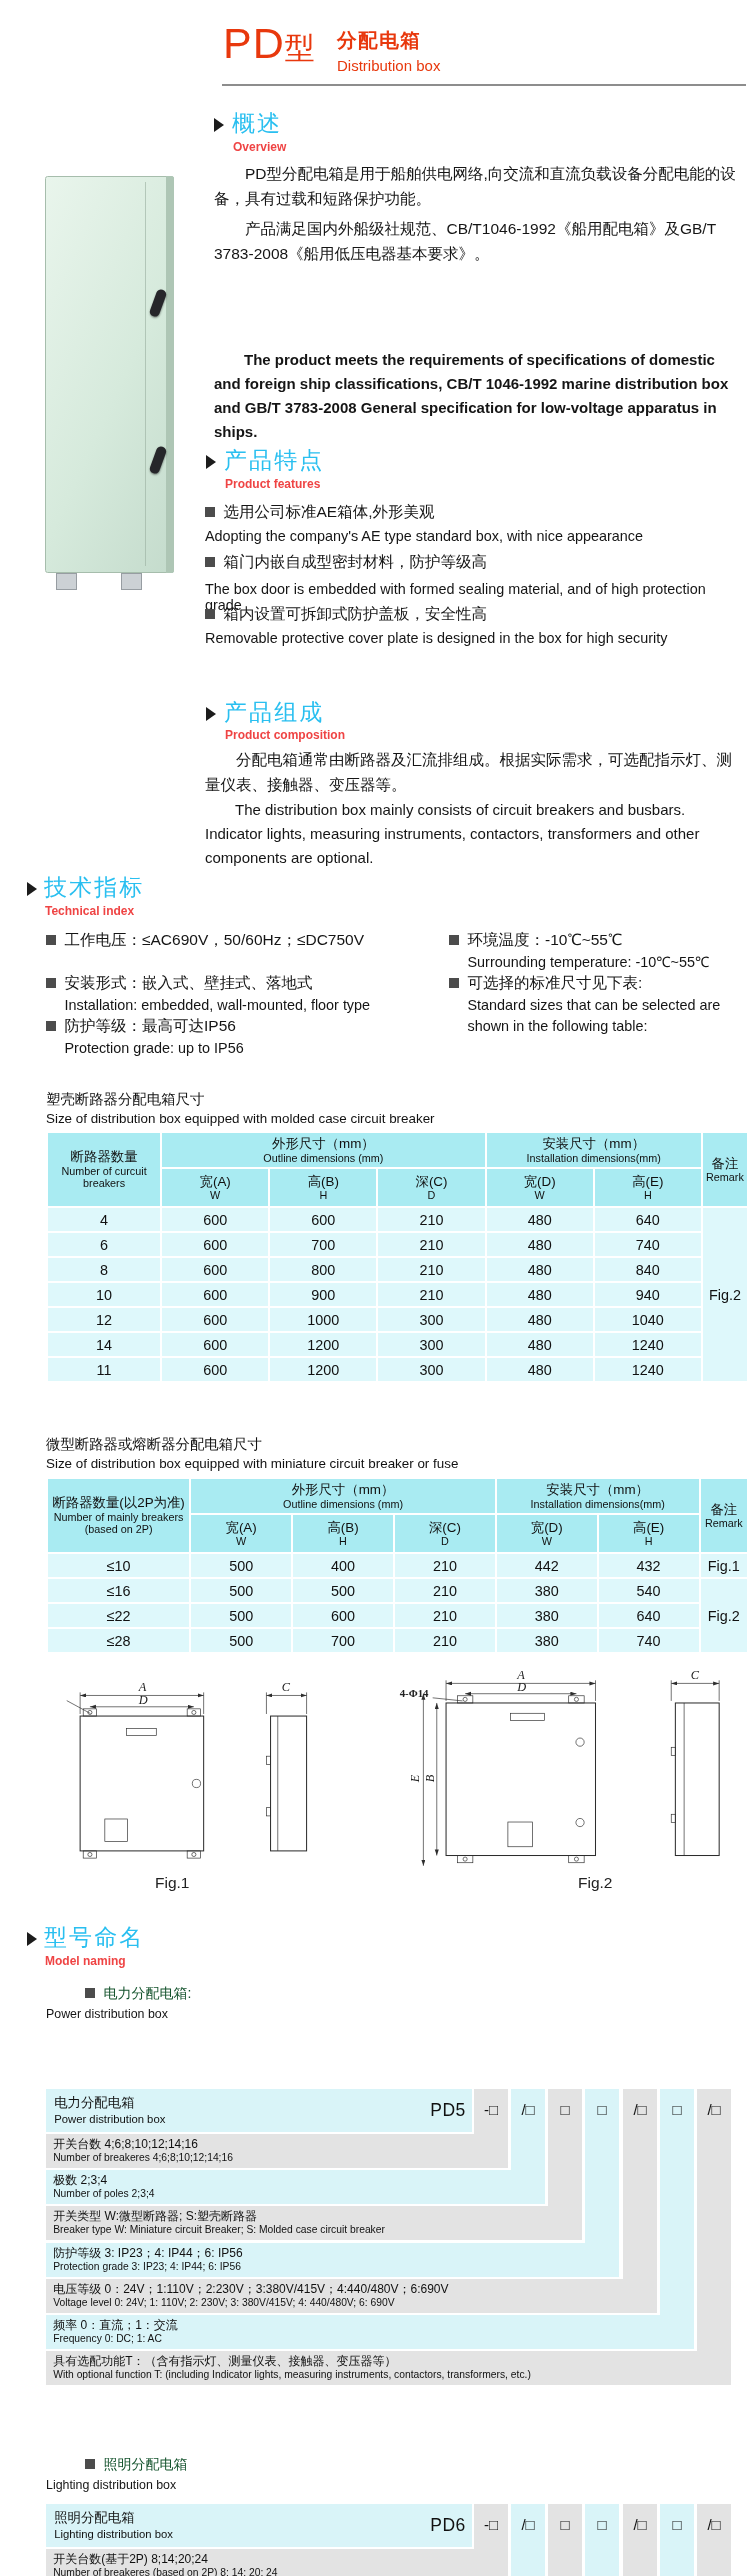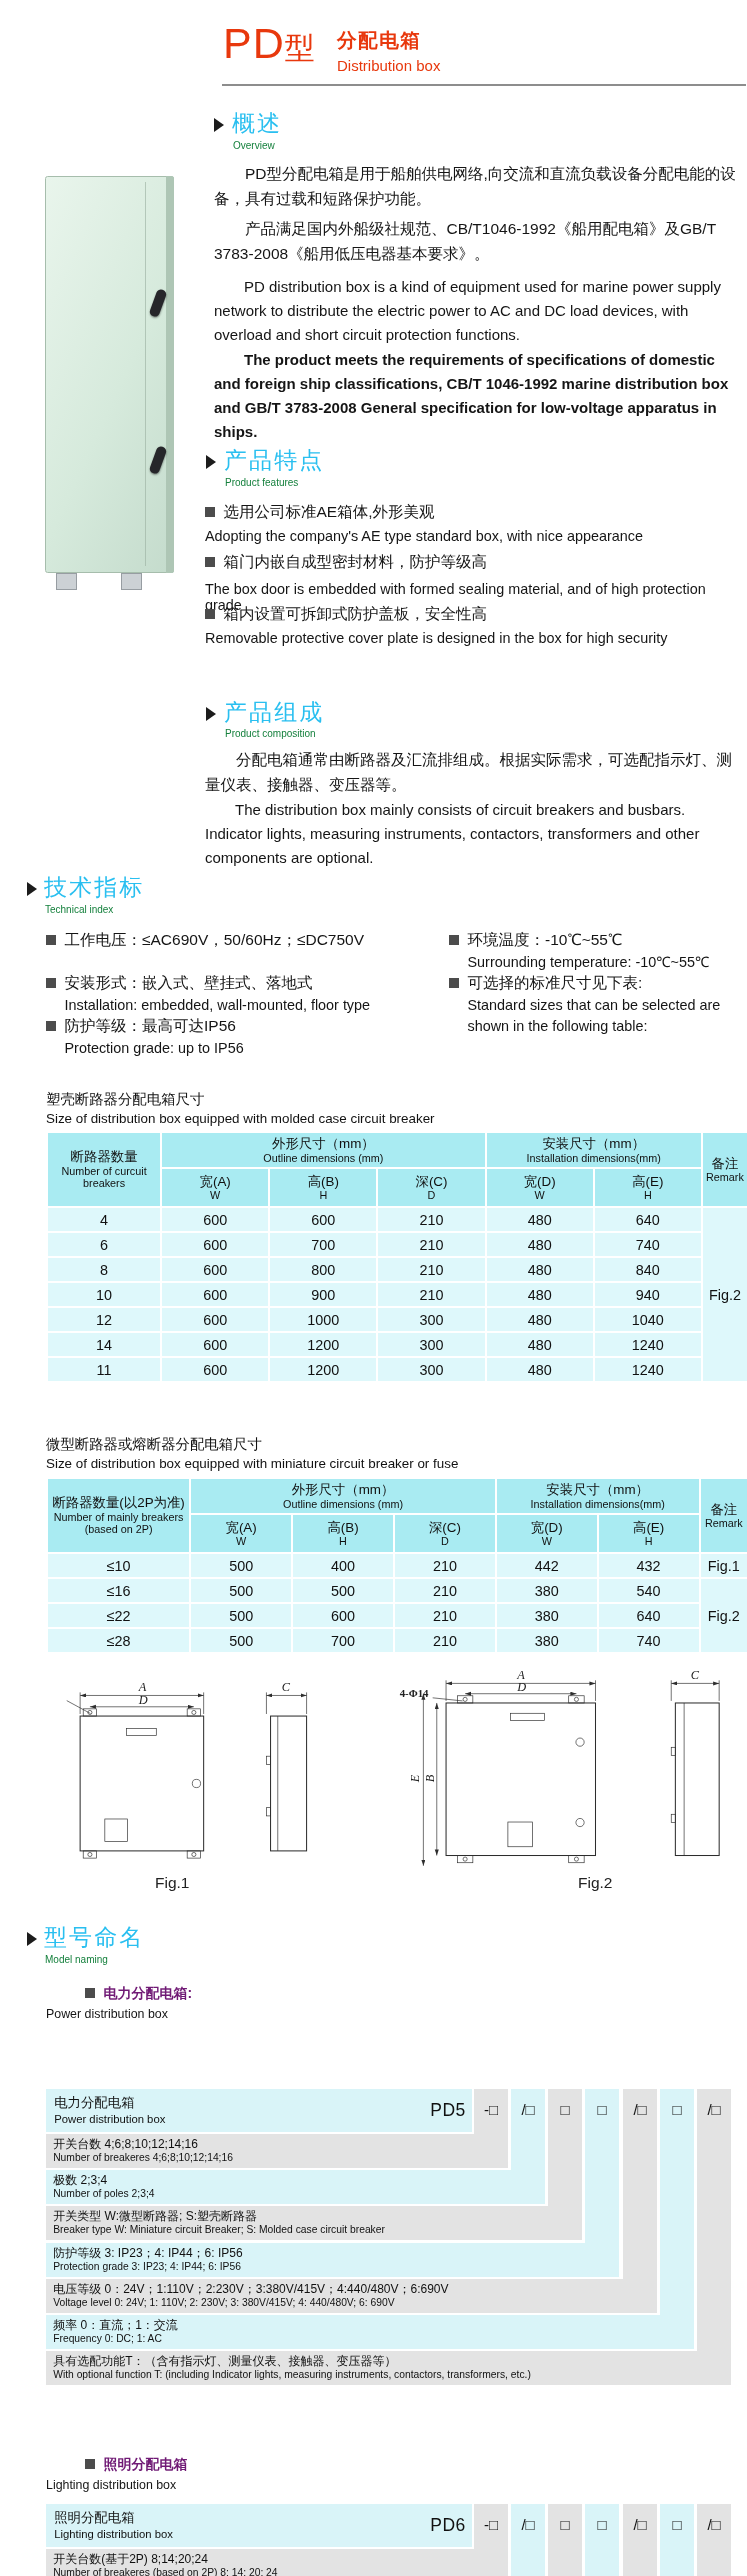--- a/index.html
+++ b/index.html
@@ -12,21 +12,21 @@
   .pd-code{font-size:43px;line-height:43px;letter-spacing:1px;}
   .pd-suffix{font-size:30px;}
   .pd-name{position:absolute;left:337px;top:27px;color:#e8380d;}
   .pd-name-cn{font-size:19.6px;font-weight:bold;letter-spacing:1.5px;}
   .pd-name-en{font-size:15px;margin-top:3.1px;}
   .divider{position:absolute;left:222px;top:84px;width:524px;height:1.5px;background:#8d8d8d;}
 
   
   .tri{width:0;height:0;border-left:10.3px solid #1c1c1c;border-top:7.2px solid transparent;border-bottom:7.2px solid transparent;}
   .head-cn{font-size:23px;color:#29bff0;letter-spacing:2.1px;white-space:nowrap;}
-  .head-en{font-size:10px;color:#15803d;white-space:nowrap;}
+  .head-en{font-size:12px;color:#ef4444;white-space:nowrap;font-weight:bold;}
 
   
   .cn-p{font-size:15.5px;line-height:25px;text-indent:2em;color:#151515;}
   .en-p{font-size:15px;line-height:24px;text-indent:2em;color:#151515;}
   .sq{display:inline-block;width:10.3px;height:10.3px;background:#4c4c4c;margin-right:8.2px;}
   .feat-cn{font-size:15.5px;white-space:nowrap;color:#151515;}
   .feat-en{font-size:14.4px;color:#151515;}
   .tech-cn{font-size:15.5px;white-space:nowrap;color:#151515;}
   .tech-en{font-size:14.4px;color:#151515;padding-left:18.5px;line-height:20.6px;}
 
@@ -56,21 +56,21 @@
 
   
   .figcap{position:absolute;font-size:15.5px;color:#222;}
   svg text.dim{font-family:"Liberation Serif",serif;font-style:italic;font-size:24px;fill:#222;}
   svg text.hole{font-family:"Liberation Serif",serif;font-size:21px;font-weight:bold;fill:#222;}
   svg .ln{stroke:#2d2d2d;stroke-width:2;fill:none;}
   svg .tn{stroke:#2d2d2d;stroke-width:1.3;fill:none;}
 
   
   .model-bullet{position:absolute;left:46px;width:464px;}
-  .mb-cn{font-size:14px;font-weight:bold;color:#701a75;white-space:nowrap;padding-left:39px;}
+  .mb-cn{font-size:14px;font-weight:normal;color:#14532d;white-space:nowrap;padding-left:39px;}
   .mb-en{font-size:12.4px;color:#151515;margin-top:4.1px;}
   .ladder{position:absolute;left:46px;width:699px;height:296px;}
   .l-title{position:absolute;left:0;top:0;width:426px;height:43px;background:#d9f4f8;}
   .l-title-cn{position:absolute;left:8.2px;top:5.2px;font-size:13.4px;white-space:nowrap;}
   .l-title-en{position:absolute;left:8.2px;top:24px;font-size:11.3px;white-space:nowrap;}
   .l-code{position:absolute;right:6.2px;top:11.3px;font-size:17.5px;letter-spacing:0.5px;}
   .l-stripe{position:absolute;top:0;width:34px;}
   .l-stripe span{display:block;text-align:center;margin-top:12.4px;font-size:15px;color:#111;white-space:nowrap;}
   .l-band{position:absolute;left:0;height:34px;}
   .l-cn{position:absolute;left:7.2px;top:2.1px;font-size:12px;white-space:nowrap;}
@@ -100,21 +100,20 @@
     <div class="latch" style="top:273px;"></div>
     <div class="foot" style="left:11.3px;"></div>
     <div class="foot" style="left:76px;"></div>
   </div>
 
   <div class="abs tri" style="left:214px;top:118px;"></div>
   <div class="abs head-cn" style="left:232px;top:108px;">概述</div>
   <div class="abs head-en" style="left:233px;top:140px;">Overview</div>
   <div class="abs cn-p" style="left:214px;top:161px;width:531px;">PD型分配电箱是用于船舶供电网络,向交流和直流负载设备分配电能的设备，具有过载和短路保护功能。</div>
   <div class="abs cn-p" style="left:214px;top:216px;width:531px;">产品满足国内外船级社规范、CB/T1046-1992《船用配电箱》及GB/T 3783-2008《船用低压电器基本要求》。</div>
-  <div class="abs en-p" style="left:214px;top:275px;width:531px;">PD distribution box is a kind of equipment used for marine power supply network to distribute the electric power to AC and DC load devices, with overload and short circuit protection functions.</div>
   <div class="abs en-p" style="left:214px;top:348px;width:531px;font-weight:bold;">The product meets the requirements of specifications of domestic and foreign ship classifications, CB/T 1046-1992 marine distribution box and GB/T 3783-2008 General specification for low-voltage apparatus in ships.</div>
 
   <div class="abs tri" style="left:206px;top:455px;"></div>
   <div class="abs head-cn" style="left:224px;top:445px;">产品特点</div>
   <div class="abs head-en" style="left:225px;top:477px;">Product features</div>
 
   <div class="abs feat-cn" style="left:205px;top:502px;"><span class="sq"></span><span>选用公司标准AE箱体,外形美观</span></div>
   <div class="abs feat-en" style="left:205px;top:528px;width:540px;">Adopting the company's AE type standard box, with nice appearance</div>
   <div class="abs feat-cn" style="left:205px;top:552px;"><span class="sq"></span><span>箱门内嵌自成型密封材料，防护等级高</span></div>
   <div class="abs feat-en" style="left:205px;top:581px;width:540px;">The box door is embedded with formed sealing material, and of high protection grade</div>

